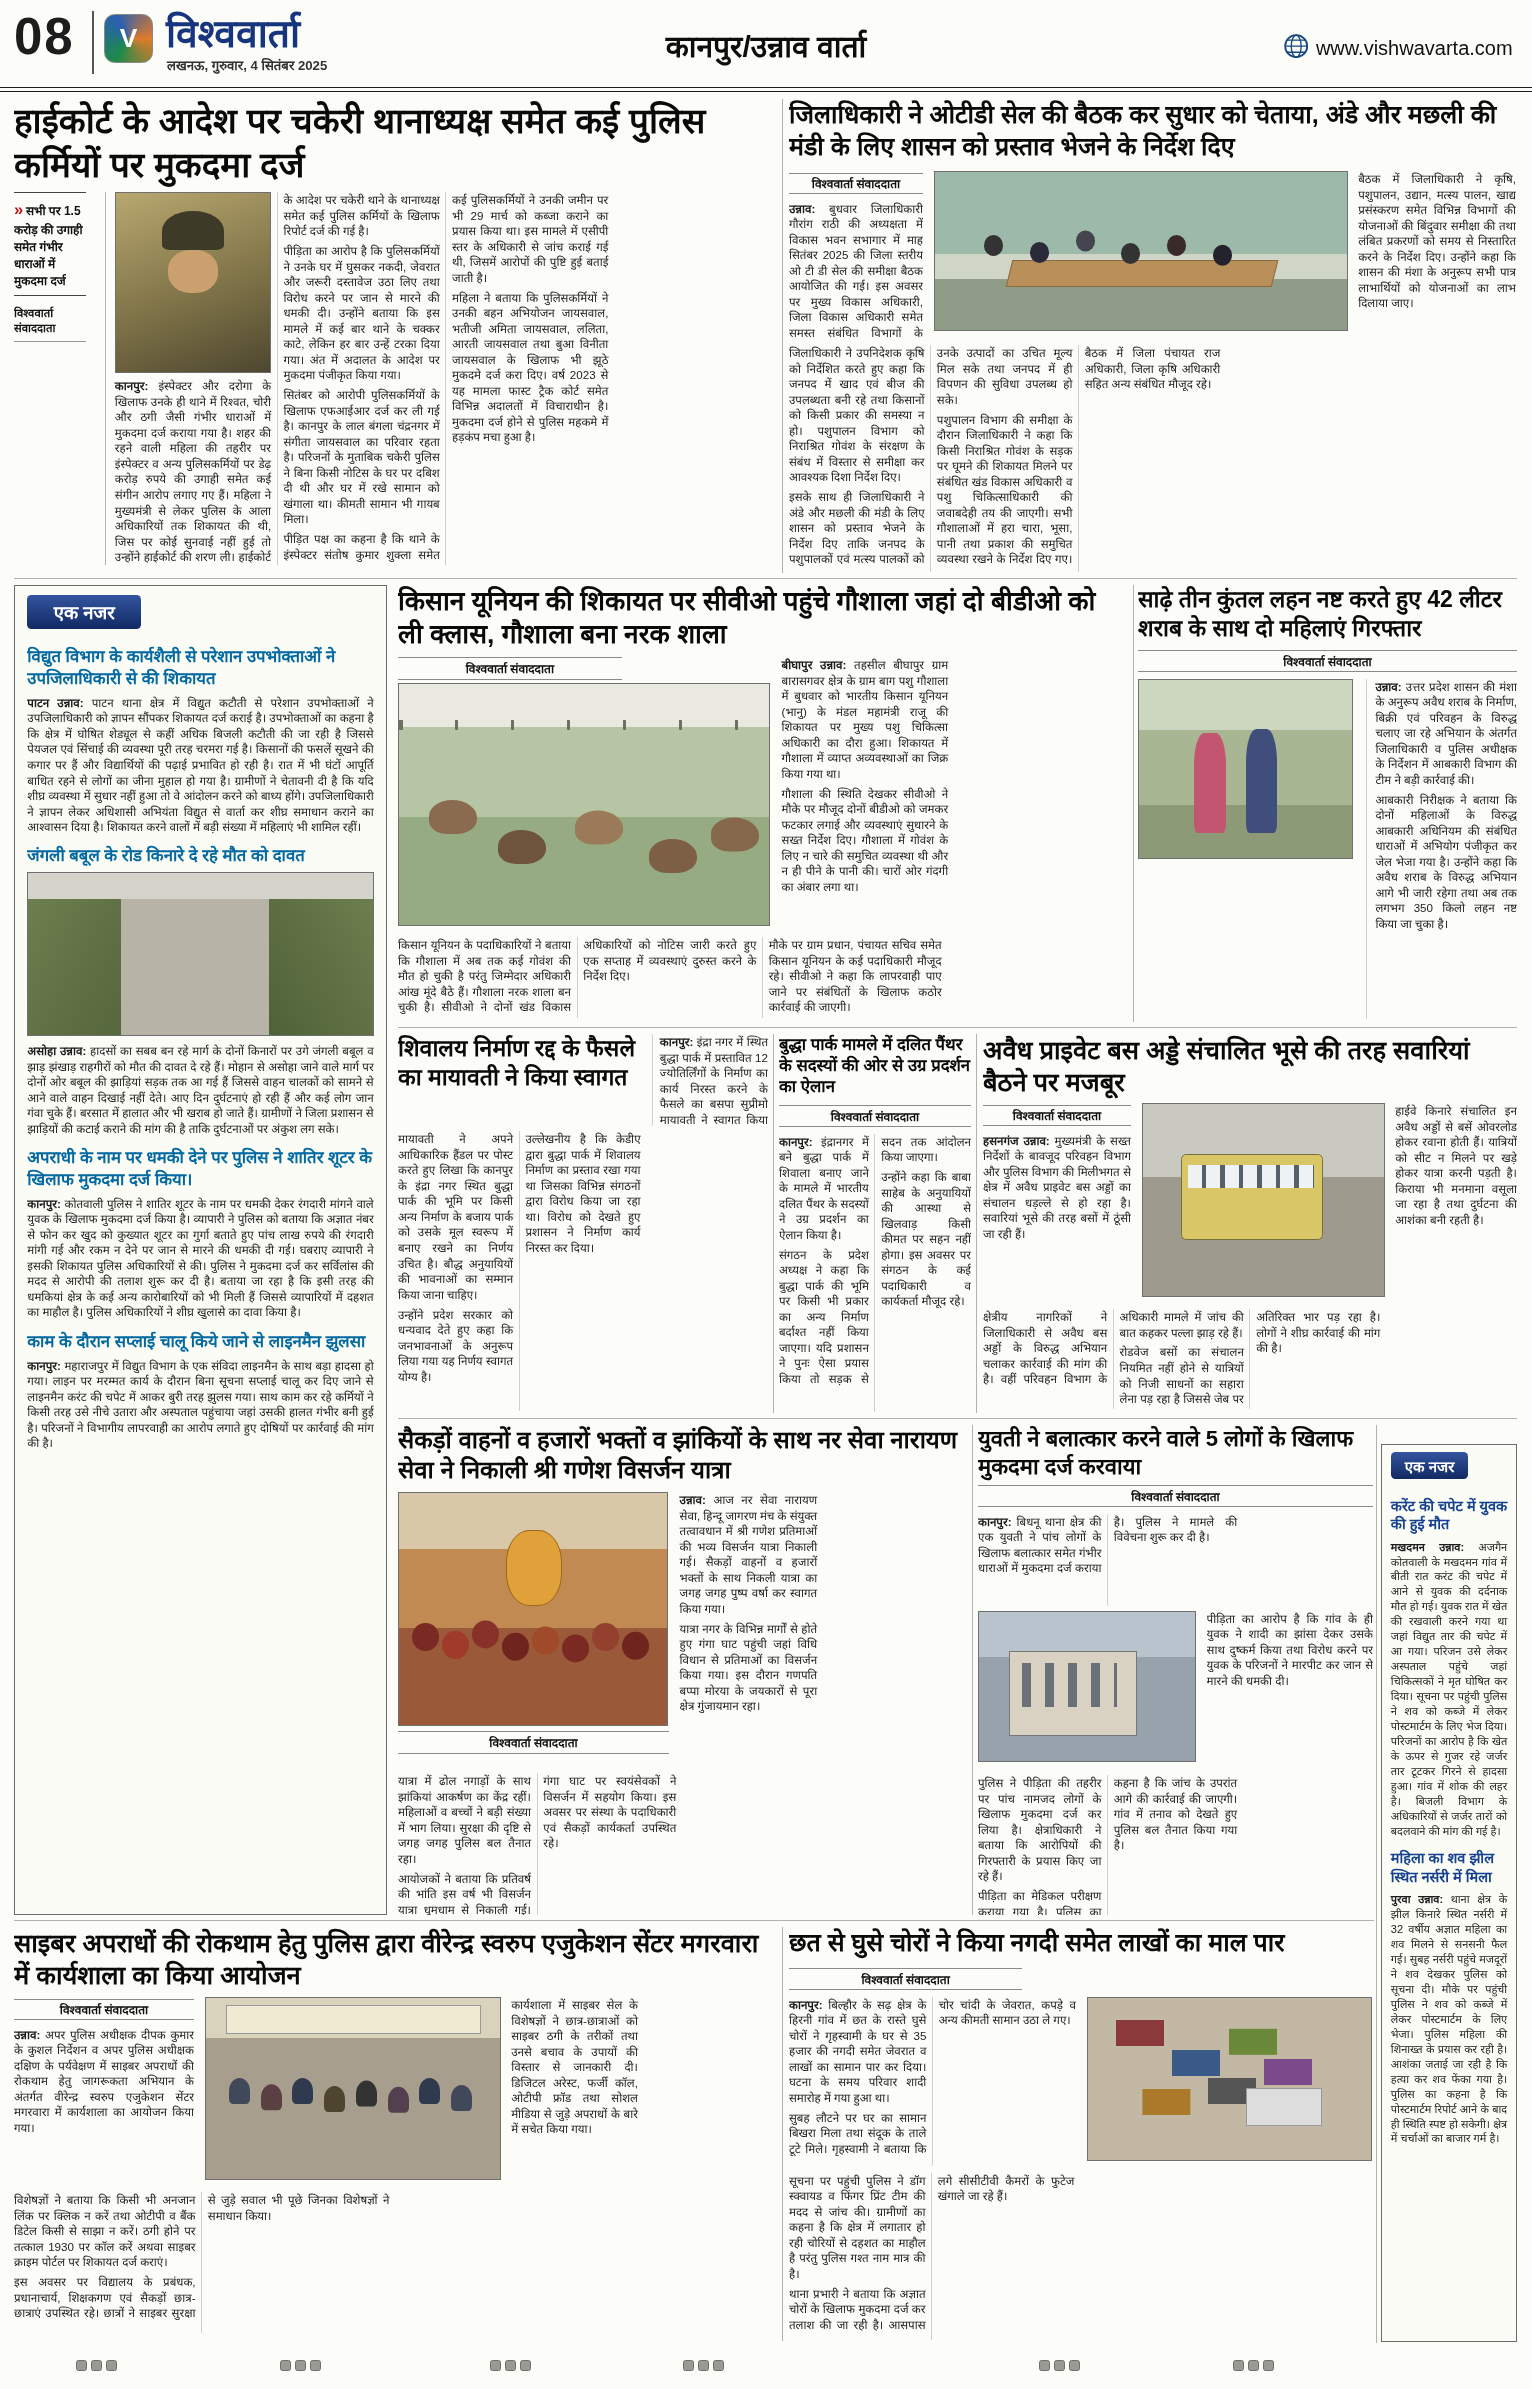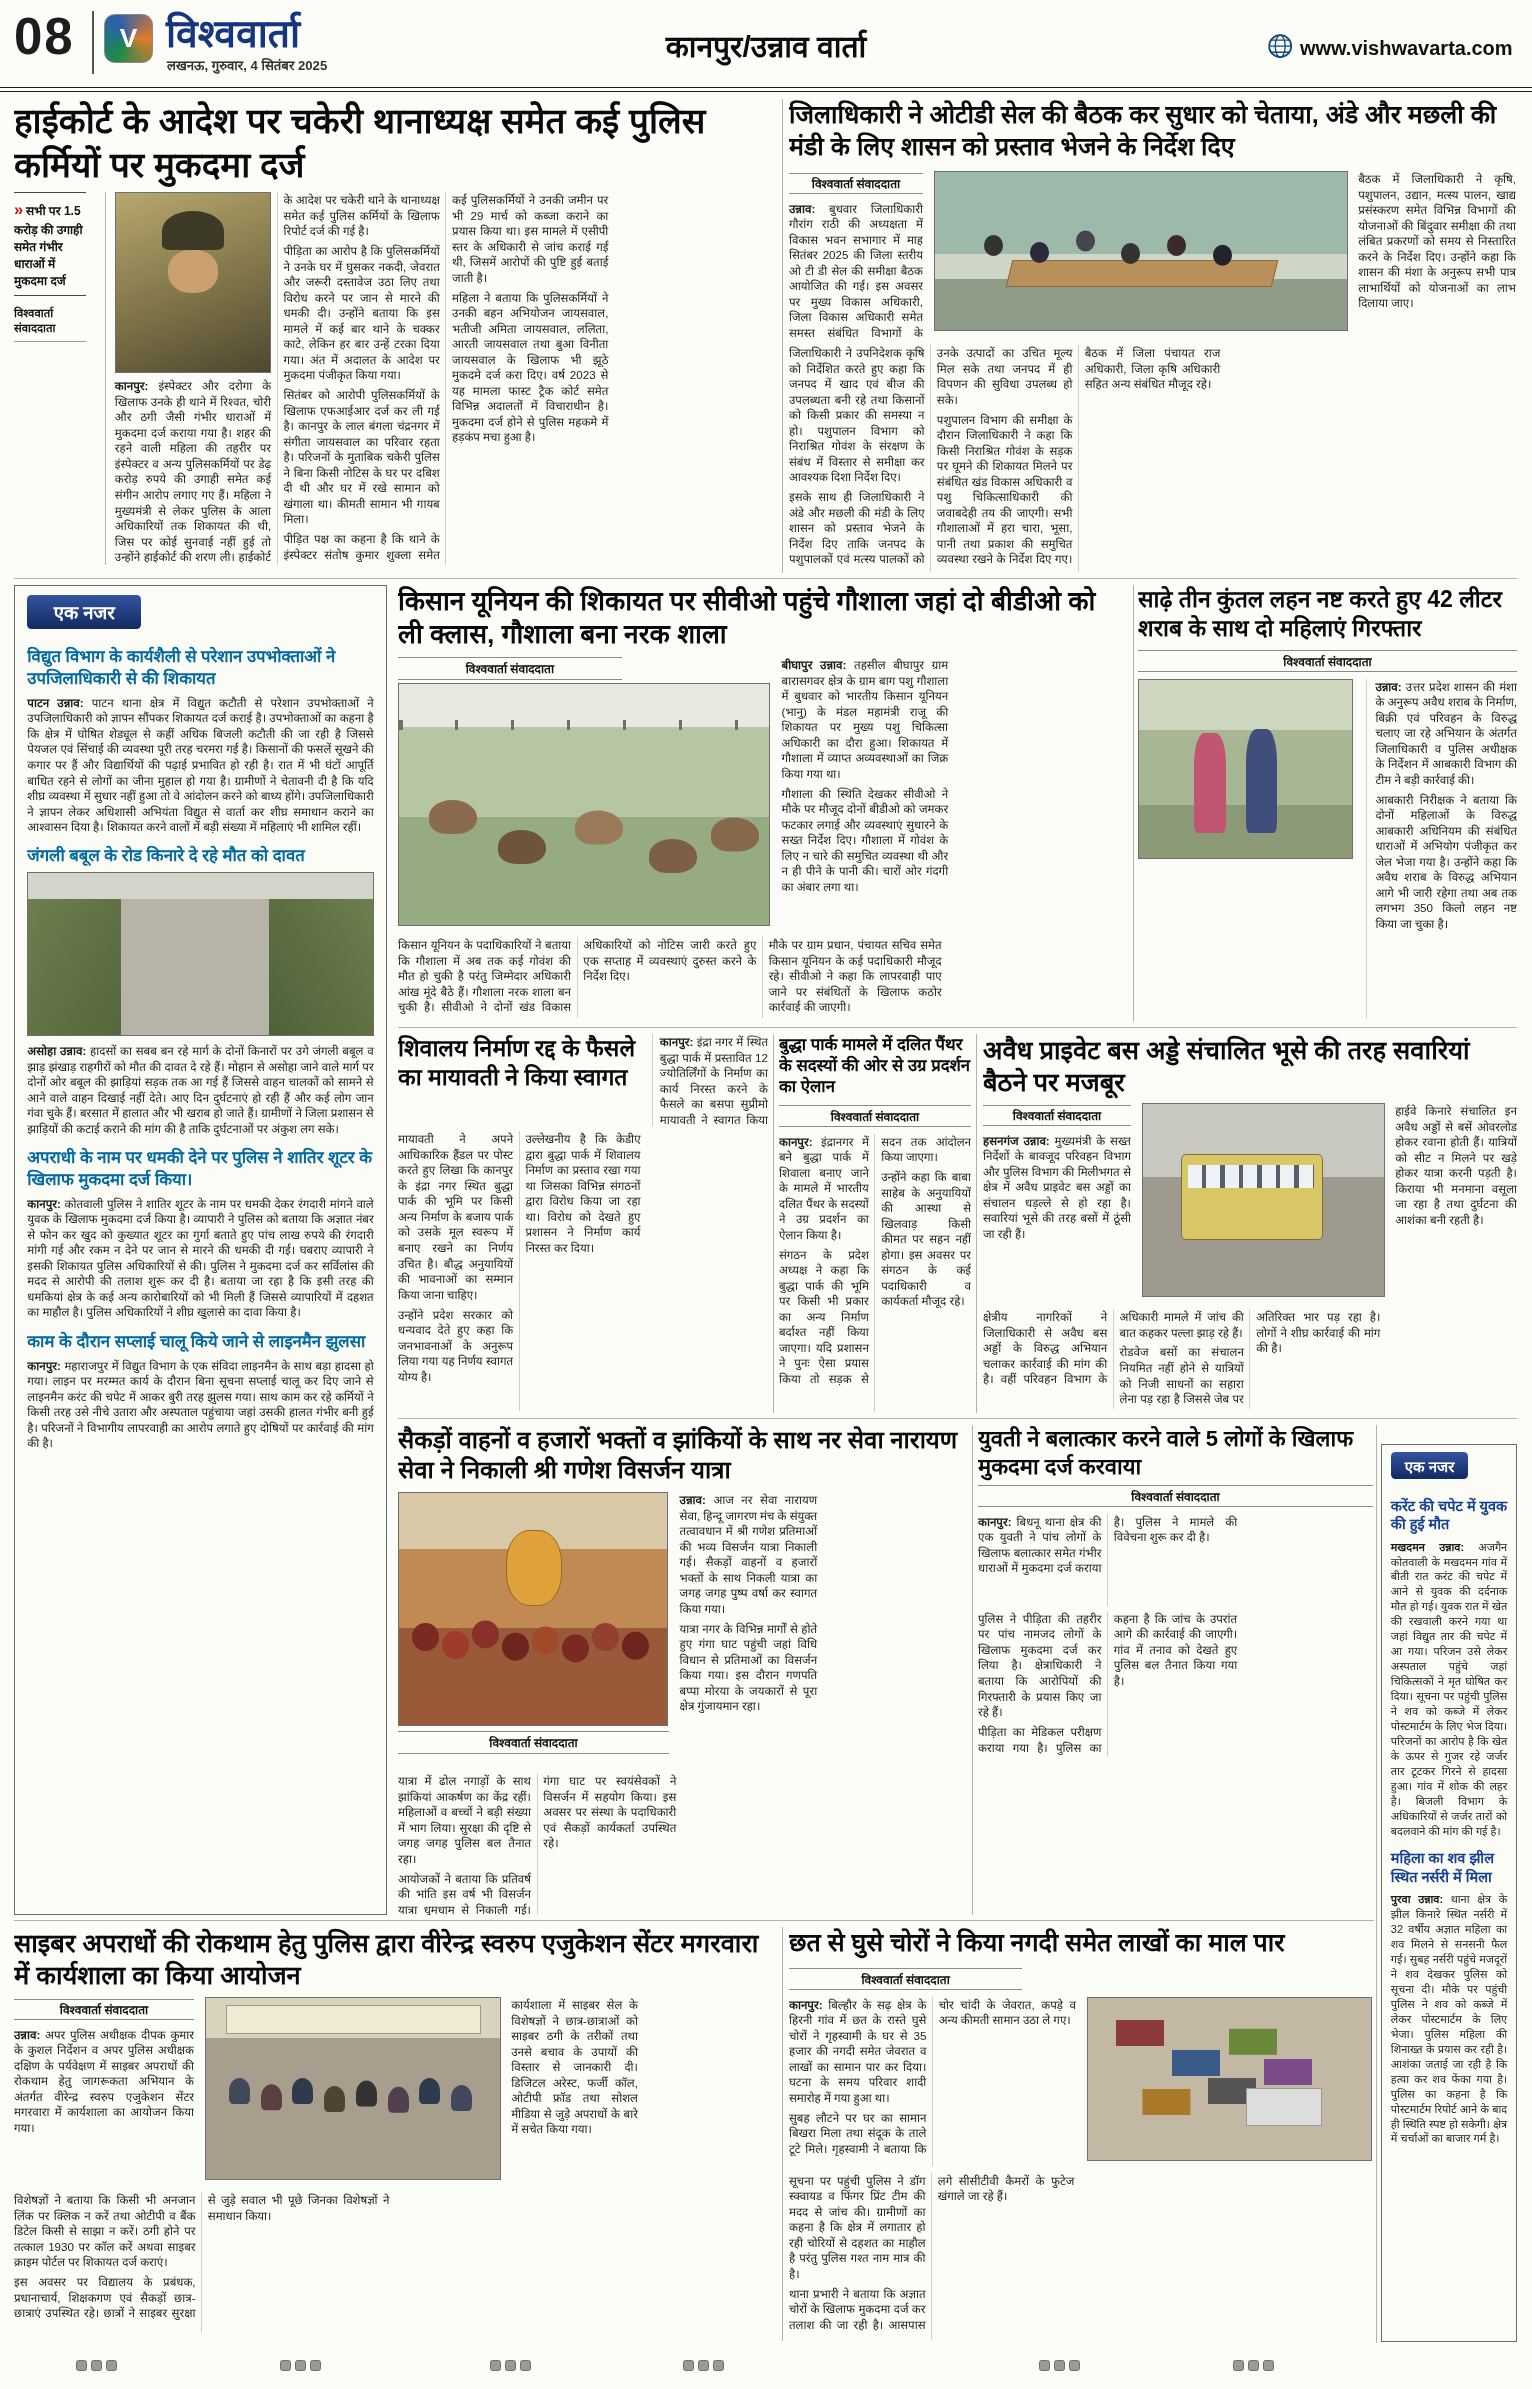--- a/index.html
+++ b/index.html
@@ -10,21 +10,21 @@
   .mast{border-bottom:1.8px solid #1b1b1b}
   .mast:after{content:"";position:absolute;left:0;bottom:-4.4px;width:100%;height:0.9px;background:#1b1b1b}
   .pageno{position:absolute;left:14px;top:7px;font-size:51px;font-weight:bold;color:#1d1d1d;letter-spacing:1.8px}
   .mast-divider{position:absolute;left:92px;top:10.6px;width:1.8px;height:63px;background:#555}
   .logo-v{position:absolute;left:104px;top:14px;width:49px;height:49px;border-radius:10.6px;
     background:conic-gradient(from 210deg,#1d8a4a,#2a5fb0,#e07b2a,#1d8a4a);
     display:flex;align-items:center;justify-content:center;color:#fff;font-weight:bold;font-size:26.4px;border:0.9px solid #888}
   .paper-name{position:absolute;left:166px;top:5.3px;font-size:39px;font-weight:bold;color:#17357e}
   .edition{position:absolute;left:167px;top:56px;font-size:13.2px;font-weight:bold;color:#333}
   .section-title{position:absolute;left:50%;top:25px;transform:translateX(-50%);font-size:30px;font-weight:bold;color:#0d0d0d}
-  .site{position:absolute;right:19.4px;top:33px;display:flex;align-items:center;gap:7px;font-size:20px;font-weight:bold;color:#101010}
+  .site{position:absolute;right:19.4px;top:33px;display:flex;align-items:center;gap:7px;font-size:20px;font-weight:normal;color:#101010}
   
   .hl{font-weight:800;line-height:1.26;color:#0a0a0a}
   .body-txt{font-size:11.6px;line-height:1.34;text-align:justify;color:#1c1c1c}
   .body-txt p{margin:0 0 4.4px}
   .dl{font-weight:bold}
   .byline{font-weight:bold;font-size:12px;text-align:center;border-top:0.9px solid #8a8a8a;border-bottom:0.9px solid #8a8a8a;padding:1.8px 0;margin:1.8px 0 6.2px;color:#111}
   .mc{column-gap:12.3px;column-rule:0.9px solid #cfcfcf;column-fill:auto}
   .cols-2{column-count:2}.cols-3{column-count:3}.cols-4{column-count:4}.cols-5{column-count:5}
   .row{display:flex}
   .blockh{overflow:hidden;position:absolute}
@@ -256,20 +256,26 @@
       <p>आयोजकों ने बताया कि प्रतिवर्ष की भांति इस वर्ष भी विसर्जन यात्रा धूमधाम से निकाली गई। गंगा घाट पर स्वयंसेवकों ने विसर्जन में सहयोग किया। इस अवसर पर संस्था के पदाधिकारी एवं सैकड़ों कार्यकर्ता उपस्थित रहे।</p>
     </div>
   </section>
 
   <section class="blockh" style="left:978px;top:1425px;width:395px;height:490px">
     <h1 class="hl" style="font-size:22px;height:58px">युवती ने बलात्कार करने वाले 5 लोगों के खिलाफ मुकदमा दर्ज करवाया</h1>
     <div class="byline">विश्ववार्ता संवाददाता</div>
     <div class="body-txt mc cols-3" style="height:92px">
       <p><span class="dl">कानपुर:</span> <span>बिधनू थाना क्षेत्र की एक युवती ने पांच लोगों के खिलाफ बलात्कार समेत गंभीर धाराओं में मुकदमा दर्ज कराया है। पुलिस ने मामले की विवेचना शुरू कर दी है।</span></p>
     </div>
+    <div class="row" style="height:159px;gap:10.6px;margin-top:5.3px">
+      <div class="photo ph-building" style="width:218px;height:151px"></div>
+      <div class="body-txt" style="flex:1;overflow:hidden">
+        <p>पीड़िता का आरोप है कि गांव के ही युवक ने शादी का झांसा देकर उसके साथ दुष्कर्म किया तथा विरोध करने पर युवक के परिजनों ने मारपीट कर जान से मारने की धमकी दी।</p>
+      </div>
+    </div>
     <div class="body-txt mc cols-3" style="height:146px;margin-top:5.3px">
       <p>पुलिस ने पीड़िता की तहरीर पर पांच नामजद लोगों के खिलाफ मुकदमा दर्ज कर लिया है। क्षेत्राधिकारी ने बताया कि आरोपियों की गिरफ्तारी के प्रयास किए जा रहे हैं।</p>
       <p>पीड़िता का मेडिकल परीक्षण कराया गया है। पुलिस का कहना है कि जांच के उपरांत आगे की कार्रवाई की जाएगी। गांव में तनाव को देखते हुए पुलिस बल तैनात किया गया है।</p>
     </div>
   </section>
 
   <aside class="njbox" style="left:1381px;top:1444px;width:136px;height:898px;padding:7px 8.8px">
     <div class="tab" style="font-size:15px;padding:3.5px 14px">एक नजर</div>
     <h3 class="bhead-sm">करेंट की चपेट में युवक की हुई मौत</h3>
     <p class="body-sm"><span class="dl">मखदमन उन्नाव:</span> <span>अजगैन कोतवाली के मखदमन गांव में बीती रात करंट की चपेट में आने से युवक की दर्दनाक मौत हो गई। युवक रात में खेत की रखवाली करने गया था जहां विद्युत तार की चपेट में आ गया। परिजन उसे लेकर अस्पताल पहुंचे जहां चिकित्सकों ने मृत घोषित कर दिया। सूचना पर पहुंची पुलिस ने शव को कब्जे में लेकर पोस्टमार्टम के लिए भेज दिया। परिजनों का आरोप है कि खेत के ऊपर से गुजर रहे जर्जर तार टूटकर गिरने से हादसा हुआ। गांव में शोक की लहर है। बिजली विभाग के अधिकारियों से जर्जर तारों को बदलवाने की मांग की गई है।</span></p>

